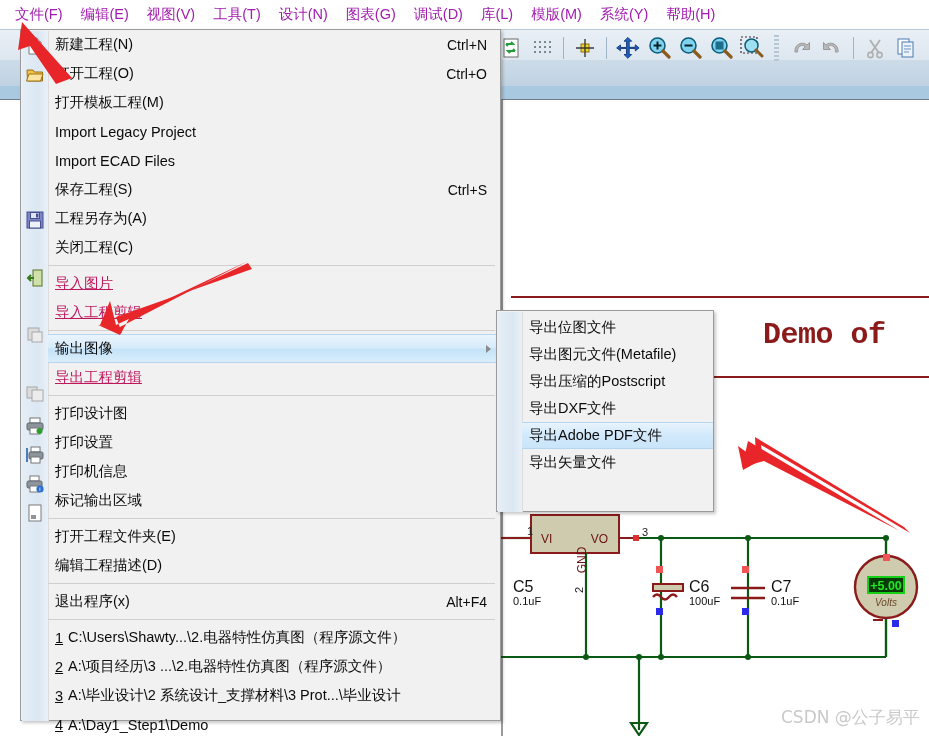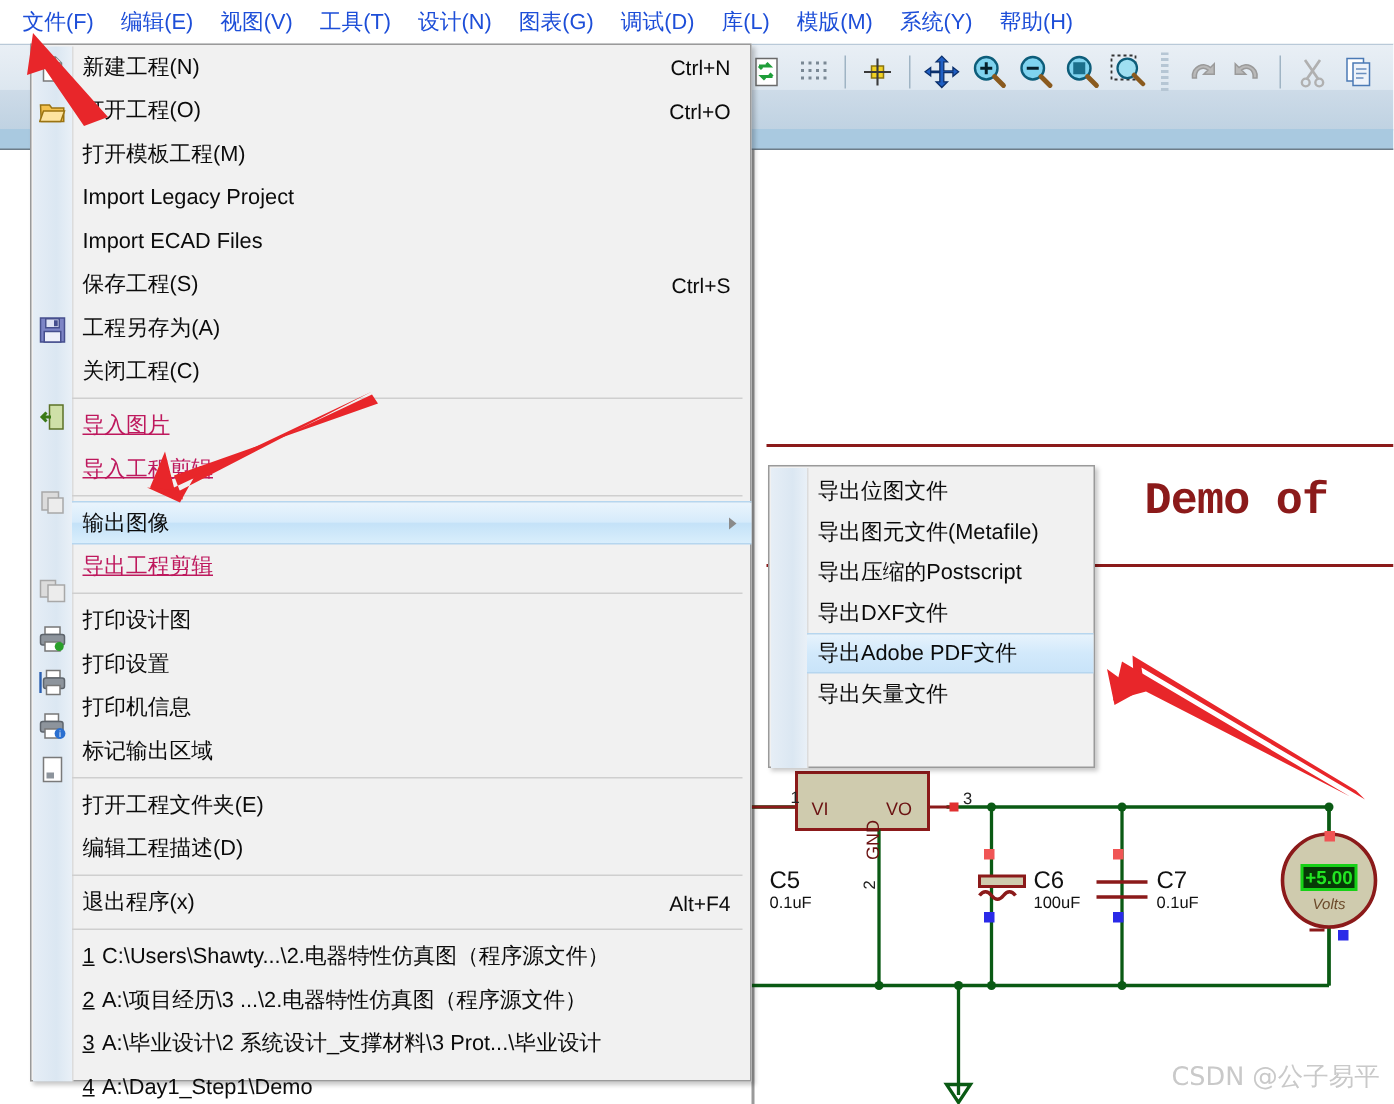--- a/index.html
+++ b/index.html
@@ -19,21 +19,21 @@
   .menubar {
     position: absolute; left: 0; top: 0;
     width: 929px; height: 29px;
     background: #ffffff;
     display: flex; align-items: center;
     padding-left: 6px;
     box-sizing: border-box;
   }
   .menubar-item {
     font-size: 14.5px;
-    color: #1d4ed8;
+    color: #a21caf;
     padding: 3px 9px 4px 9px;
     white-space: nowrap;
     cursor: default;
   }
 
   
   .toolbar-strip {
     position: absolute; left: 0; top: 29px;
     width: 929px; height: 57px;
     background: linear-gradient(to bottom,#e9eff5 0%, #dde7f0 52%, #cddbe8 53%, #bfd2e2 100%);
@@ -155,21 +155,20 @@
   }
 
   
   .submenu {
     position: absolute; left: 496px; top: 310px;
     width: 218px; height: 202px;
     background: #f1f1f1;
     border: 1px solid #9a9a9a;
     box-sizing: border-box;
     box-shadow: 2px 2px 3px rgba(0,0,0,0.22);
-    margin-left: 16px;
   }
   .submenu-gutter {
     position: absolute; left: 1px; top: 1px;
     width: 24px; height: 200px;
     background: linear-gradient(to right,#e6eef6 0%, #dbe7f2 60%, #e9f0f7 100%);
     border-right: 1px solid #dcdcdc;
   }
   .submenu-list {
     position: absolute; left: 25px; top: 3px;
     width: 191px;

